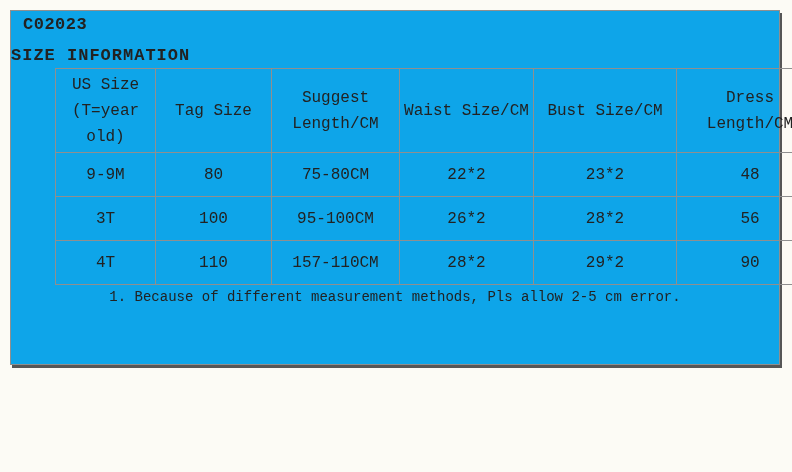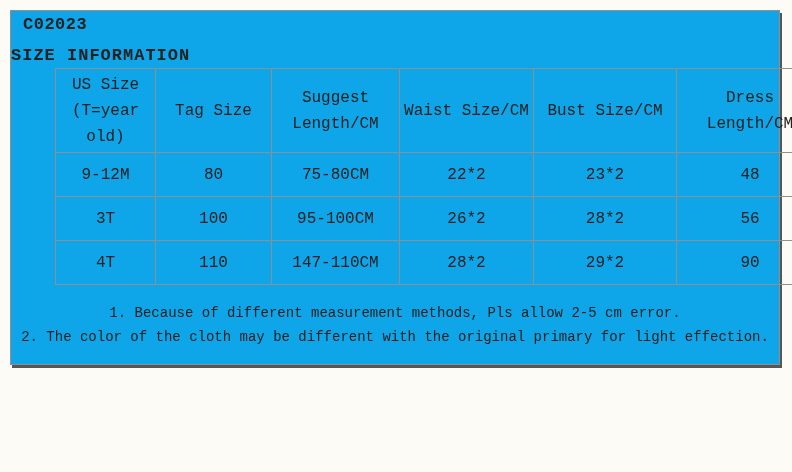--- a/index.html
+++ b/index.html
@@ -58,21 +58,21 @@
     padding: 0;
     white-space: pre-line;
     line-height: 26px;
   }
   tr.header-row td { height: 83px; }
   tr.data-row td { height: 43px; }
   .notes-band {
     height: 79px;
     display: flex;
     flex-direction: column;
-    justify-content: center;
+    justify-content: flex-start;
     align-items: center;
     text-align: center;
     font-size: 14px;
     line-height: 24px;
   }
   .note-line { white-space: nowrap; }
 </style>
 </head>
 <body>
 
@@ -99,44 +99,43 @@
 old)</td>
         <td>Tag Size</td>
         <td>Suggest
 Length/CM</td>
         <td>Waist Size/CM</td>
         <td>Bust Size/CM</td>
         <td>Dress
 Length/CM</td>
       </tr>
       <tr class="data-row">
-        <td>9-12M</td>
+        <td>9-9M</td>
         <td>80</td>
         <td>75-80CM</td>
         <td>22*2</td>
         <td>23*2</td>
         <td>48</td>
       </tr>
       <tr class="data-row">
         <td>3T</td>
         <td>100</td>
         <td>95-100CM</td>
         <td>26*2</td>
         <td>28*2</td>
         <td>56</td>
       </tr>
       <tr class="data-row">
         <td>4T</td>
         <td>110</td>
-        <td>147-110CM</td>
+        <td>157-110CM</td>
         <td>28*2</td>
         <td>29*2</td>
         <td>90</td>
       </tr>
     </tbody>
   </table>
 
   <div class="notes-band">
     <div class="note-line">1. Because of different measurement methods, Pls allow 2-5 cm error.</div>
-    <div class="note-line">2. The color of the cloth may be different with the original primary for light effection.</div>
   </div>
 
 </div>
 
 </body></html>

